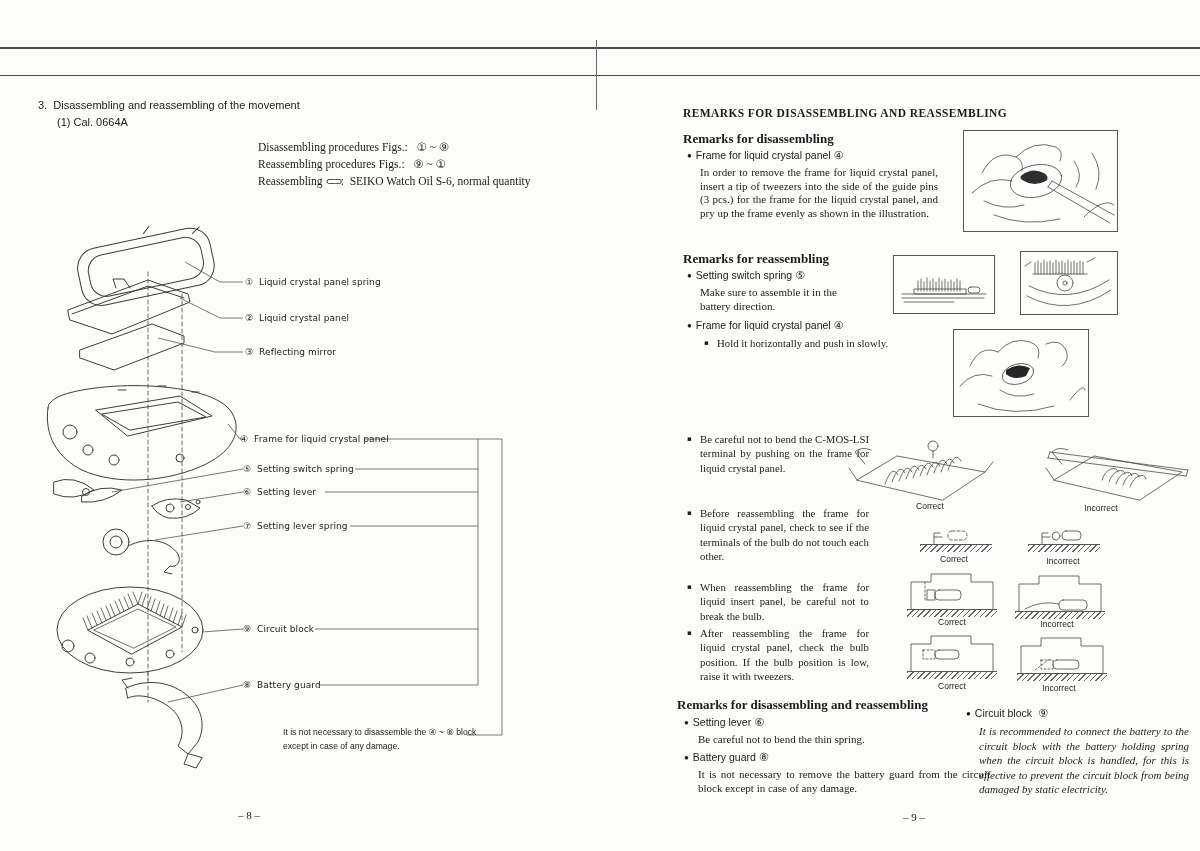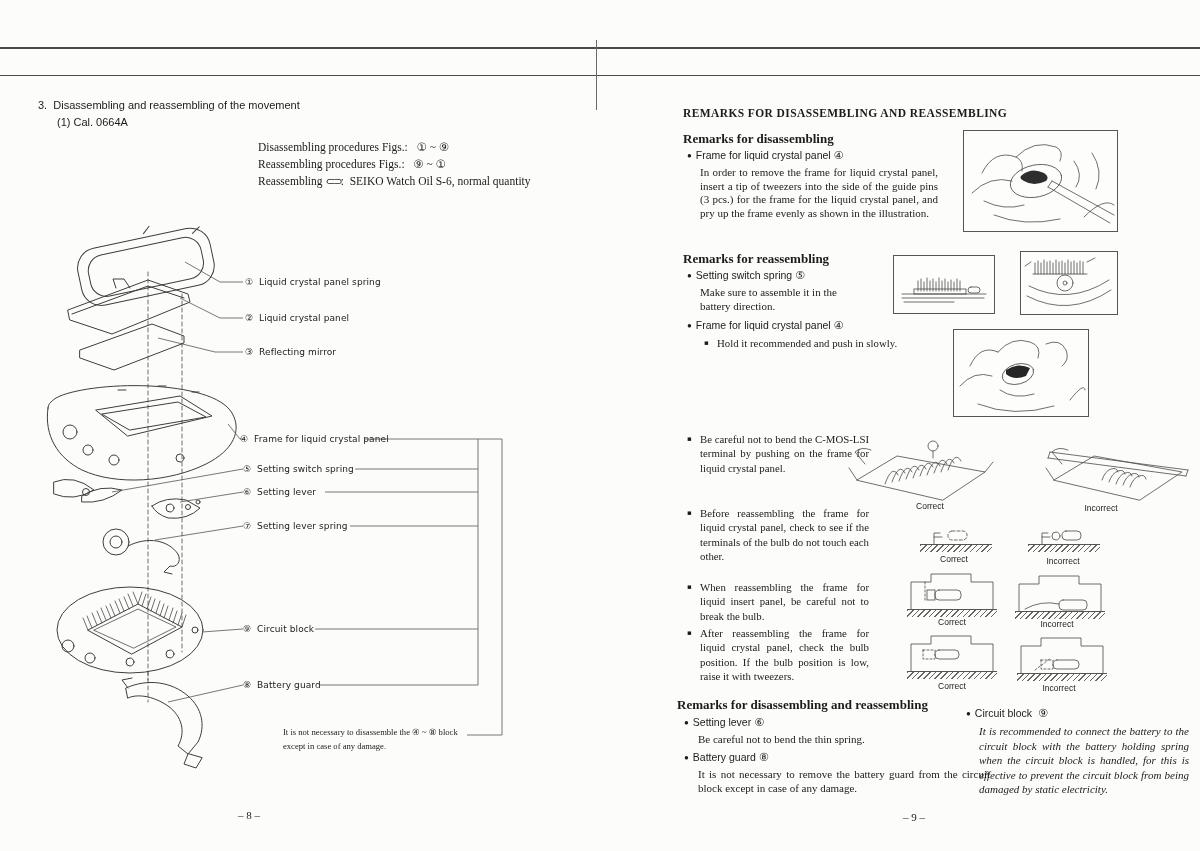--- a/index.html
+++ b/index.html
@@ -5,21 +5,21 @@
   html,body{margin:0;padding:0;background:#d9d9d6;}
   .sheet{position:relative;width:1200px;height:851px;background:#fcfcfa;overflow:hidden;
          font-family:"Liberation Serif",serif;color:#1b1b1b;}
   .abs{position:absolute;}
   .rule{position:absolute;left:0;width:1200px;background:#4a4a4a;}
   .circ{font-family:"DejaVu Sans",sans-serif;}
   .h-main{font-family:"Liberation Sans",sans-serif;font-weight:normal;font-size:11px;white-space:nowrap;}
   .proc-line{font-size:11.5px;white-space:nowrap;}
   .proc-line .circ{font-size:11.5px;}
   .part-label{font-family:"DejaVu Sans","Liberation Sans",sans-serif;font-size:9px;white-space:nowrap;letter-spacing:.1px;}
-  .note{font-family:Liberation Serif, serif;font-size:8.6px;white-space:nowrap;}
+  .note{font-family:Liberation Sans, sans-serif;font-size:8.6px;white-space:nowrap;}
   .title-r{font-weight:bold;font-size:11.5px;letter-spacing:.4px;white-space:nowrap;}
   .subhead{font-weight:bold;font-size:13px;white-space:nowrap;font-family:Liberation Serif, serif;}
   .bullet-line{font-family:"Liberation Sans",sans-serif;font-size:10.5px;white-space:nowrap;}
   .bullet-line .blt{font-size:8px;vertical-align:1px;margin-right:4px;}
   .bullet-line .circ{font-size:11px;}
   .para{font-size:11px;line-height:13.6px;text-align:justify;}
   .caution{display:flex;font-size:10.8px;line-height:14.4px;}
   .caution .sq{font-family:"DejaVu Sans",sans-serif;font-size:7px;line-height:14.4px;width:13px;flex:none;}
   .caution .ctext{text-align:justify;}
   .cap{font-family:"Liberation Sans",sans-serif;font-size:8.5px;text-align:center;white-space:nowrap;}
@@ -195,21 +195,21 @@
       <circle class="sk-thin" cx="44" cy="31" r="8"></circle>
         <circle class="sk-thin" cx="44" cy="31" r="2"></circle>
     </svg>
   </div>
 
   <div class="abs bullet-line" style="left:687px;top:319px;">
     <span class="blt">●</span><span>Frame for liquid crystal panel</span> <span class="circ">④</span>
   </div>
   <div class="abs caution" style="left:704px;top:336px;width:230px;">
     <span class="sq">▪</span>
-    <span class="ctext" style="text-align:left;">Hold it recommended and push in slowly.</span>
+    <span class="ctext" style="text-align:left;">Hold it horizontally and push in slowly.</span>
   </div>
 
   <div class="box" style="left:953px;top:329px;width:134px;height:86px;">
     <svg width="132" height="84" viewBox="0 0 132 84">
       <path class="sk-thin" d="M16,36 Q26,14 44,22 M6,56 Q20,40 38,46 M44,22 Q58,6 76,12 Q88,16 84,28 M92,14 Q106,8 112,20 Q116,30 108,36 M116,70 Q130,52 131,60 M24,74 Q60,88 100,76 M46,60 Q60,70 80,64"></path>
       <ellipse class="sk-thin" cx="64" cy="44" rx="16" ry="10" transform="rotate(-15 64 44)"></ellipse>
       <path d="M52,40 q12,-8 24,-2 l-4,8 q-12,5 -20,-2 Z" fill="#262626" stroke="none"></path>
     </svg>
   </div>
 

